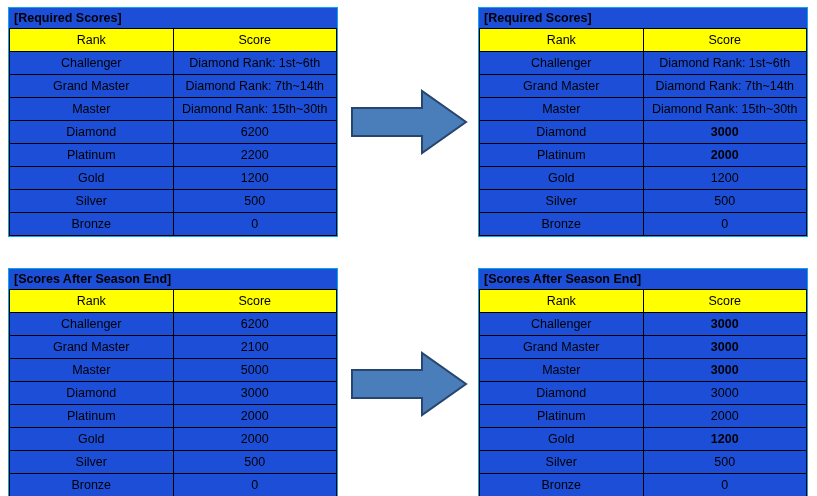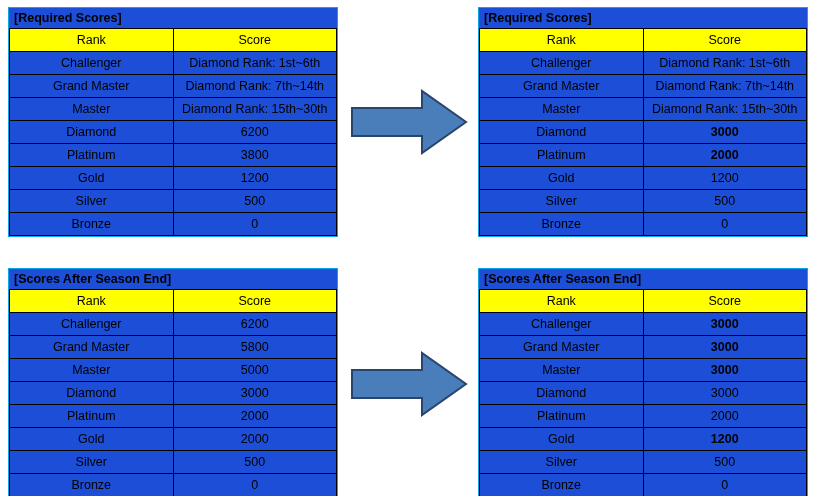--- a/index.html
+++ b/index.html
@@ -95,21 +95,21 @@
         <tr>
           <td class="rank-cell">Master</td>
           <td>Diamond Rank: 15th~30th</td>
         </tr>
         <tr>
           <td class="rank-cell">Diamond</td>
           <td>6200</td>
         </tr>
         <tr>
           <td class="rank-cell">Platinum</td>
-          <td>3800</td>
+          <td>2200</td>
         </tr>
         <tr>
           <td class="rank-cell">Gold</td>
           <td>1200</td>
         </tr>
         <tr>
           <td class="rank-cell">Silver</td>
           <td>500</td>
         </tr>
         <tr>
@@ -175,21 +175,21 @@
         <th>Score</th>
       </tr>
     </thead>
     <tbody>
         <tr>
           <td class="rank-cell">Challenger</td>
           <td>6200</td>
         </tr>
         <tr>
           <td class="rank-cell">Grand Master</td>
-          <td>5800</td>
+          <td>2100</td>
         </tr>
         <tr>
           <td class="rank-cell">Master</td>
           <td>5000</td>
         </tr>
         <tr>
           <td class="rank-cell">Diamond</td>
           <td>3000</td>
         </tr>
         <tr>

